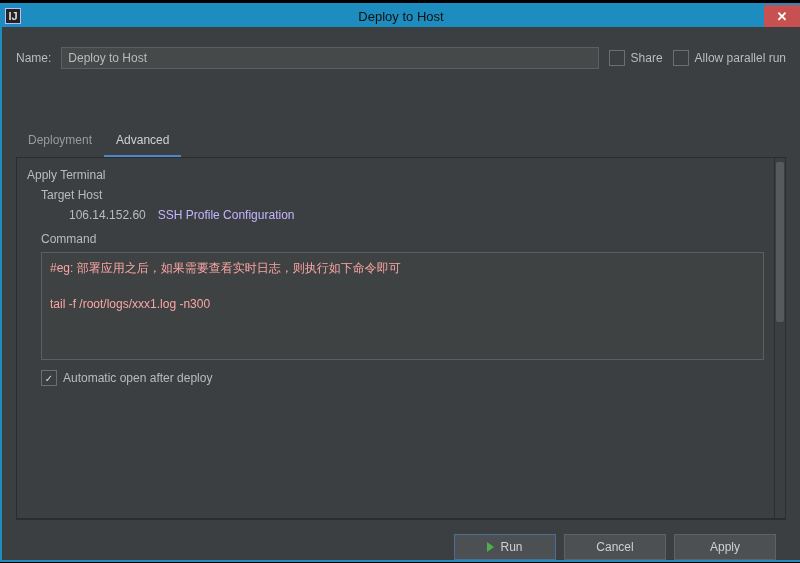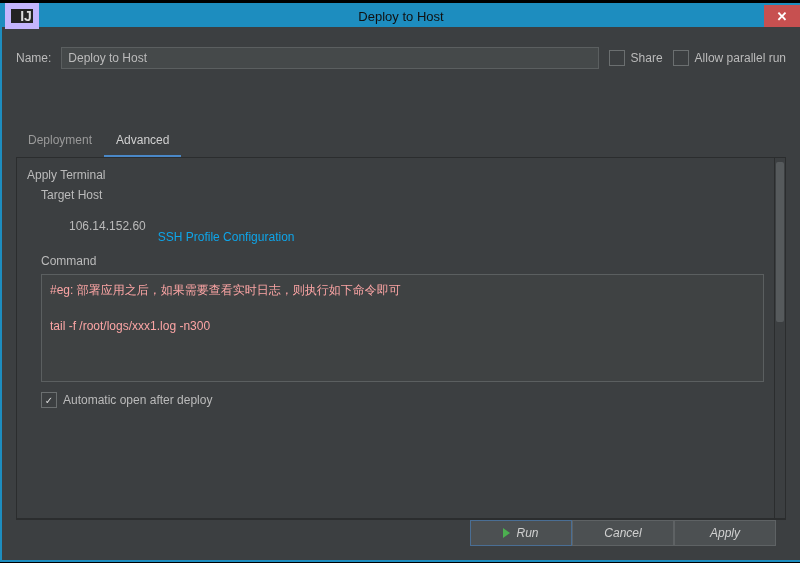--- a/index.html
+++ b/index.html
@@ -30,28 +30,27 @@
     display: flex;
     align-items: center;
     position: relative;
     flex-shrink: 0;
   }
   .title-icon {
     width: 14px;
     height: 14px;
     margin-left: 3px;
     background: #232323;
-    border: 6px solid #c4b5fd;
+    border: 1px solid #c4b5fd;
     display:flex;
     align-items:center;
     justify-content:center;
     color:#ddd;
-    font-size:14px;
+    font-size:11px;
     font-weight:bold;
-    padding-left:8px;
   }
   .title-text {
     position:absolute;
     left:0; right:0;
     text-align:center;
     color: #111;
     font-size: 13px;
     pointer-events:none;
   }
   .close-btn {
@@ -154,42 +153,42 @@
     right:1px;
     top:4px;
     height:160px;
     background:#565a5c;
     border-radius:2px;
   }
   .section-title { color:#bbb; margin:2px 0 6px 0; }
   .indent { margin-left:14px; }
   .host-row { display:flex; gap:12px; align-items:center; margin:4px 0 10px 0; }
   .host-ip { color:#bbb;margin-left:28px; }
-  .link { color:#0ea5e9; cursor:pointer;margin-top:22px; }
+  .link { color:#c4b5fd; cursor:pointer; }
   .command-box {
     border:1px solid #5b5f60;
     background:#3f4243;
     height:94px;
     margin:4px 0 0 0;
     padding:6px 8px;
     color:#fca5a5;
     font-size:12px;
     line-height:18px;
     overflow:hidden;
     white-space:pre-wrap;
   }
   .bottom-bar {
     height:40px;
     display:flex;
-    align-items:flex-start;
+    align-items:flex-end;
     justify-content:flex-end;
+    gap:8px;
     padding:0 10px;
     border-top:1px solid #2b2d2e;
     margin:0 4px;
-    font-style:italic;
   }
   .btn {
     min-width:76px;
     height:24px;
     background:#4c5052;
     border:1px solid #5e6264;
     color:#d0d0d0;
     display:flex;
     align-items:center;
     justify-content:center;

